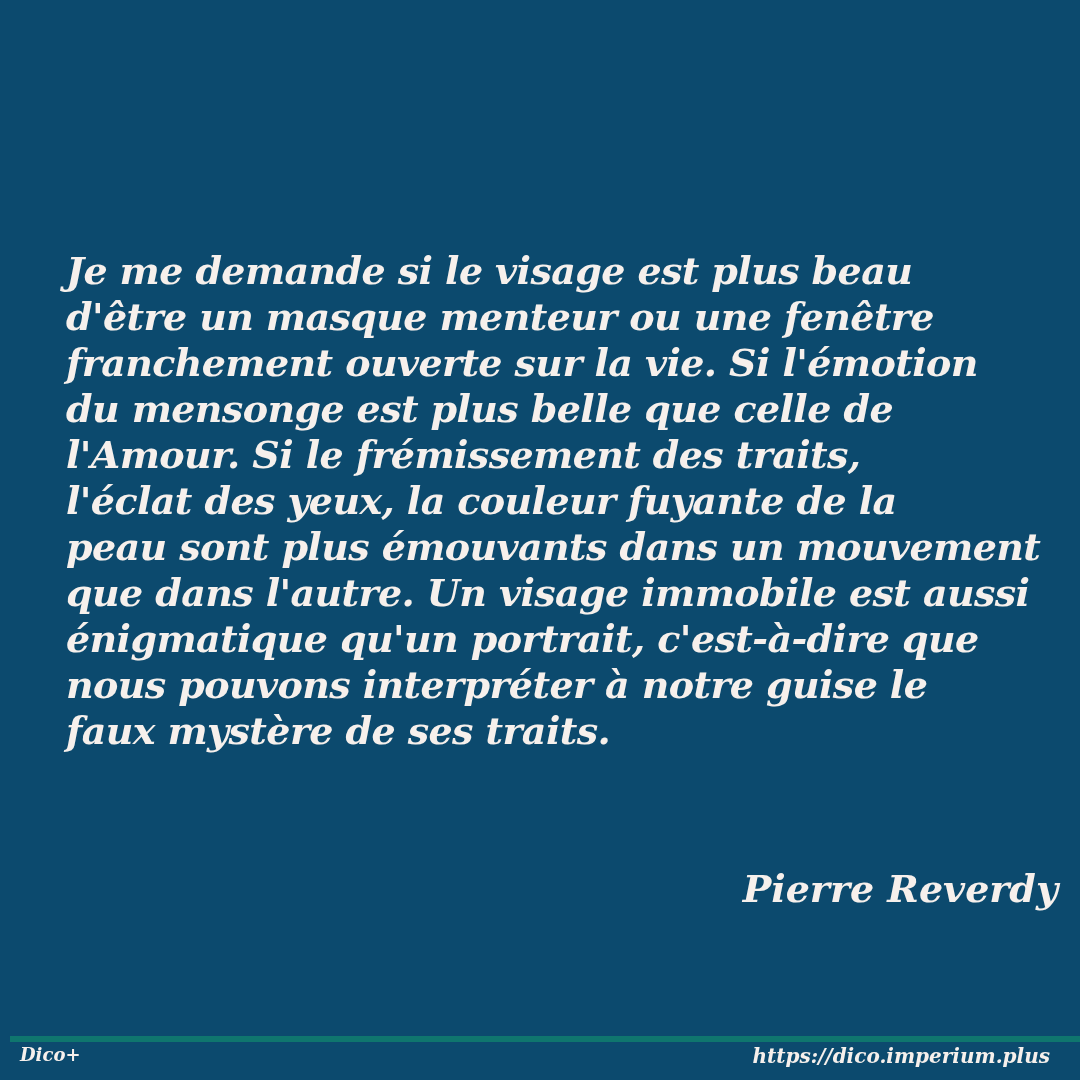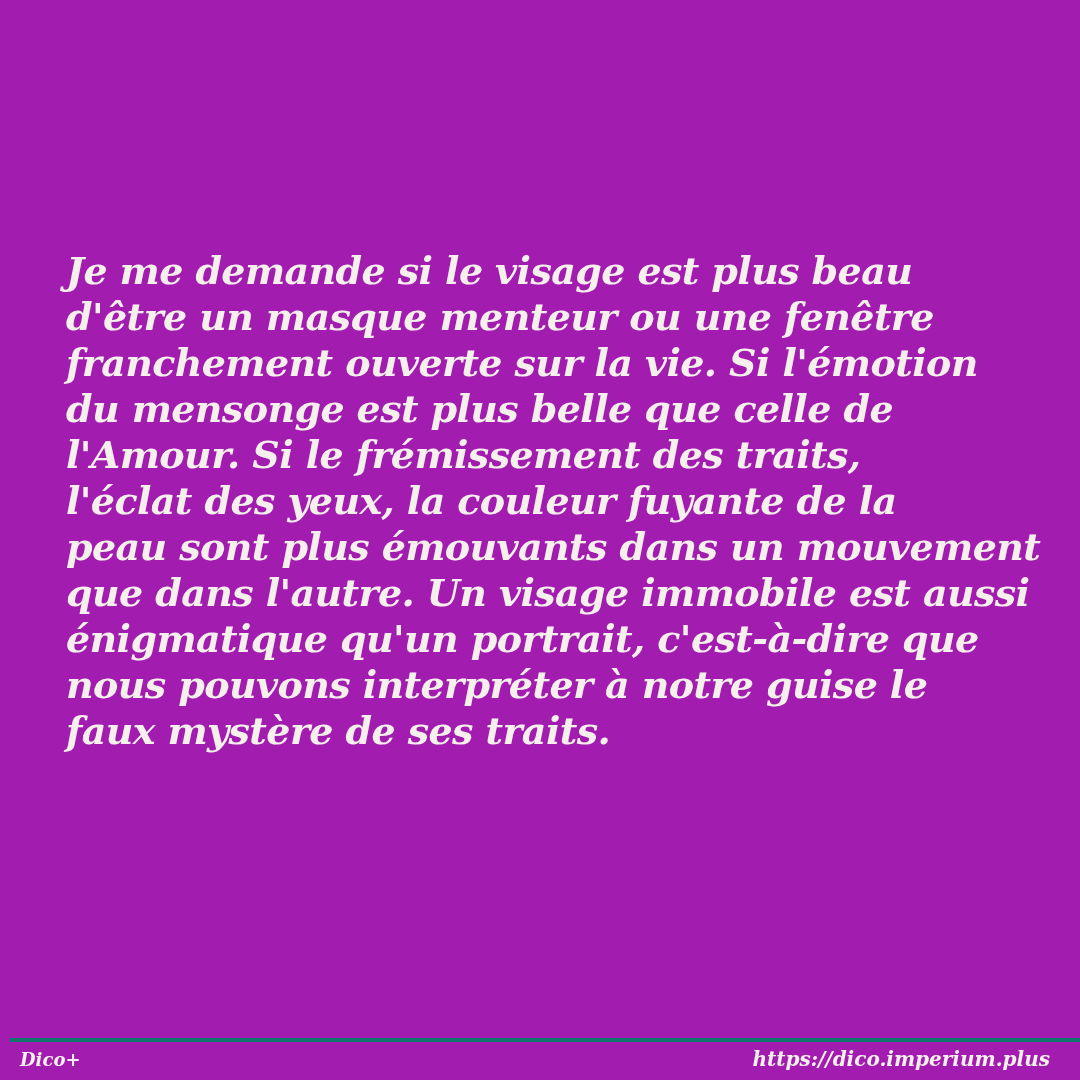--- a/index.html
+++ b/index.html
@@ -3,21 +3,21 @@
 <meta charset="utf-8">
 <style>
   html, body {
     margin: 0;
     padding: 0;
   }
   .card {
     position: relative;
     width: 1080px;
     height: 1080px;
-    background: #a21caf;
+    background: #0c4a6e;
     overflow: hidden;
     font-family: "DejaVu Serif", "Liberation Serif", serif;
     color: #f6f0ec;
   }
   .quote {
     position: absolute;
     left: 66px;
     top: 248px;
     width: 1000px;
     font-size: 38px;
@@ -35,23 +35,23 @@
     font-weight: bold;
     font-style: italic;
     text-align: right;
   }
   .footer {
     position: absolute;
     left: 10px;
     right: 0;
     bottom: 0;
     height: 30px;
-    border-top: 4px solid #0f766e;
+    border-top: 6px solid #0f766e;
     display: flex;
-    align-items: center;
+    align-items: flex-start;
     justify-content: space-between;
     padding: 2px 30px 6px 10px;
   }
   .brand {
     font-size: 18px;
     font-weight: bold;
     font-style: italic;
   }
   .url {
     font-size: 20px;
@@ -67,17 +67,18 @@
 d'être un masque menteur ou une fenêtre
 franchement ouverte sur la vie. Si l'émotion
 du mensonge est plus belle que celle de
 l'Amour. Si le frémissement des traits,
 l'éclat des yeux, la couleur fuyante de la
 peau sont plus émouvants dans un mouvement
 que dans l'autre. Un visage immobile est aussi
 énigmatique qu'un portrait, c'est-à-dire que
 nous pouvons interpréter à notre guise le
 faux mystère de ses traits.</div>
+  <div class="author">Pierre Reverdy</div>
   <div class="footer">
     <span class="brand">Dico+</span>
     <span class="url">https://dico.imperium.plus</span>
   </div>
 </div>
 
 </body></html>

